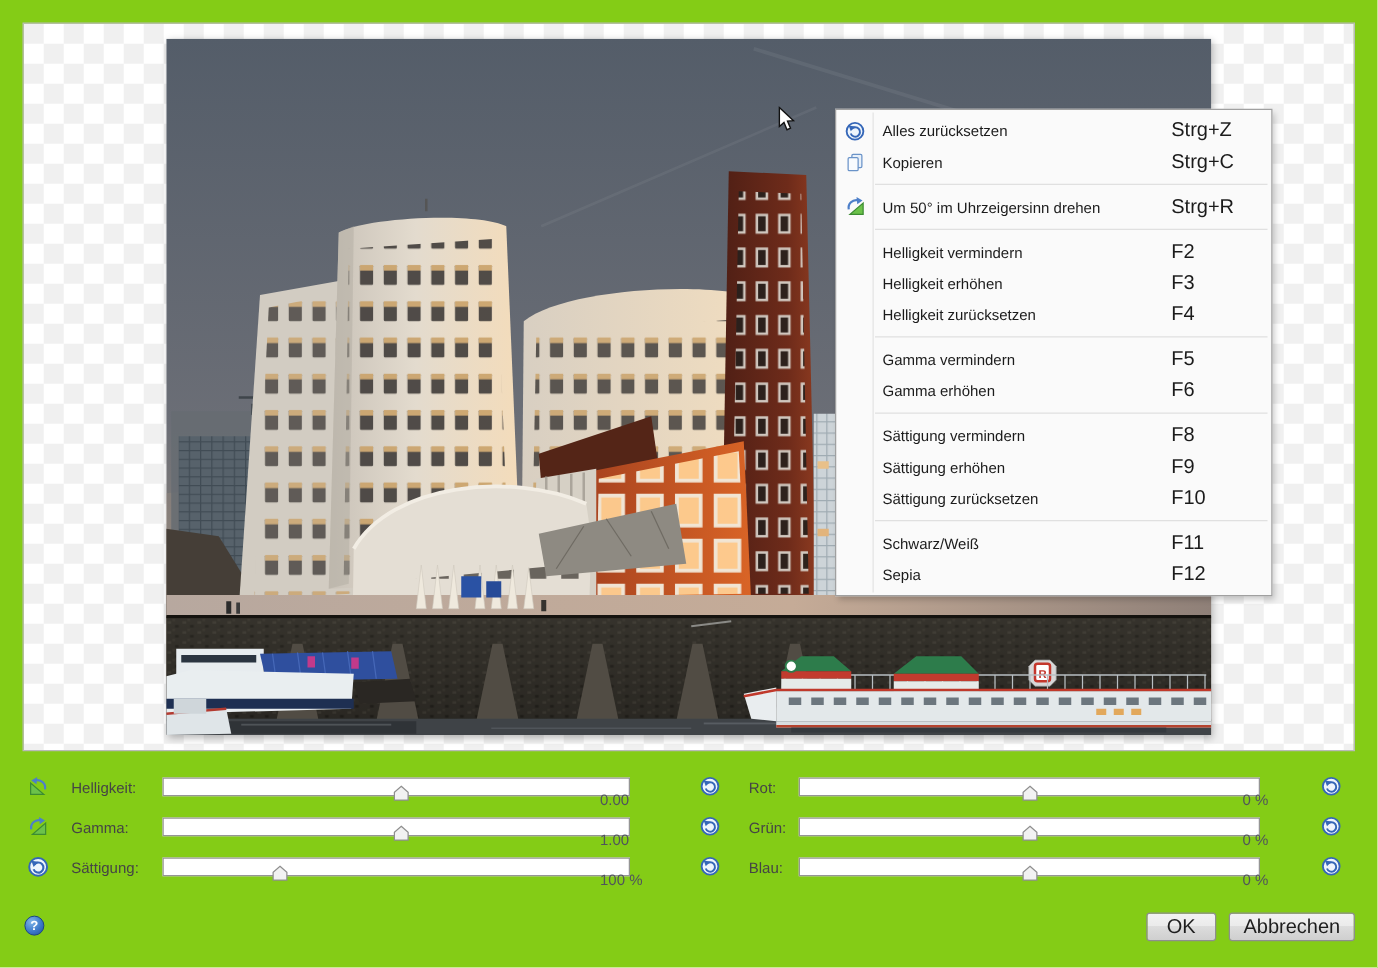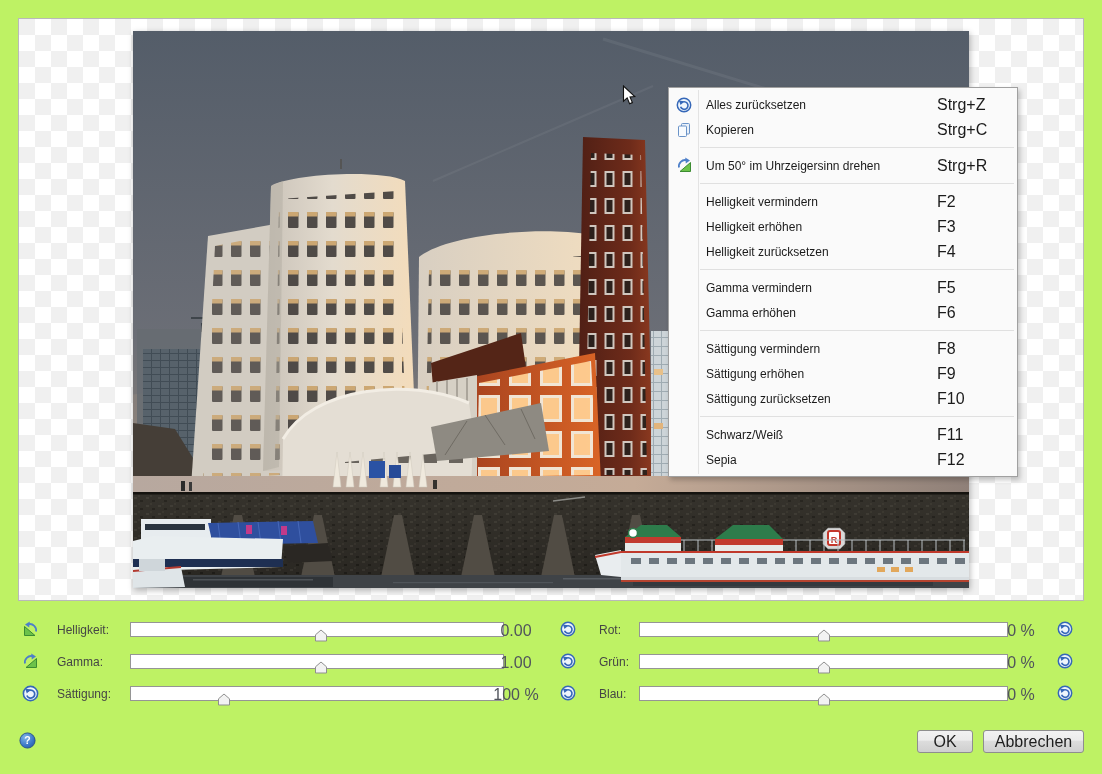--- a/index.html
+++ b/index.html
@@ -1,17 +1,17 @@
 <!DOCTYPE html>
 <html><head>
 <meta charset="utf-8">
 <style>
   *{margin:0;padding:0;box-sizing:border-box}
   html,body{background:#fff}
-  .app{position:relative;width:1102px;height:774px;background:#bef264;font-family:"Liberation Sans",sans-serif;overflow:hidden}
+  .app{position:relative;width:1102px;height:774px;background:#84cc16;font-family:"Liberation Sans",sans-serif;overflow:hidden}
   .panel{position:absolute;left:18px;top:18px;width:1066px;height:583px;border:1px solid #b9b9b9;
          background:repeating-conic-gradient(#ffffff 0% 25%, #f0f0f0 0% 50%);background-size:32px 32px}
   .photo{position:absolute;left:133px;top:31px;width:836px;height:557px;box-shadow:1px 2px 6px rgba(0,0,0,.28)}
   .photo svg{display:block}
   .cursor{position:absolute;left:622px;top:85px;z-index:60;pointer-events:none}
   
   .menu{position:absolute;left:668px;top:87px;width:350px;background:#fafafa;border:1px solid #a0a0a0;
         box-shadow:2px 3px 5px rgba(0,0,0,.22);padding:4px 0;z-index:50}
   .menu::before{content:"";position:absolute;left:29px;top:2px;bottom:2px;width:1px;background:#e3e3e3}
   .mi{display:flex;align-items:center;height:25px;position:relative;cursor:default}
@@ -28,21 +28,21 @@
   .ltrack{left:130px;width:374px}
   .rtrack{left:639px;width:369px}
   .grad{width:100%;height:100%}
   .g-bright{background:linear-gradient(to right,#000,#fff)}
   .g-gamma{background:linear-gradient(to right,#dcdcdc,#5f5f5f)}
   .g-sat{background:linear-gradient(to right,#fffdf6,#ffa100)}
   .g-rot{background:linear-gradient(to right,#000,#fa0400)}
   .g-gruen{background:linear-gradient(to right,#000,#03d600)}
   .g-blau{background:linear-gradient(to right,#000,#0301e0)}
   .thumb{position:absolute;top:5px;width:13px;height:13px;transform:translateX(-6.5px)}
-  .val{position:absolute;top:0;font-size:16px;color:#50545c;text-align:center;white-space:nowrap}
+  .val{position:absolute;top:11px;font-size:12px;color:#50545c;text-align:left;white-space:nowrap}
   .lval{left:480px;width:72px}
   .rval{left:994px;width:54px}
   .usm{position:absolute;top:-1px;width:16px;height:16px;cursor:pointer}
   .lusm{left:560px}
   .rusm{left:1057px}
   
   .btn{position:absolute;top:730px;height:23px;border:1px solid #8e8e8e;border-radius:3px;
        background:linear-gradient(#f2f2f2,#ebebeb 45%,#dddddd 46%,#cfcfcf);font-size:16px;color:#1e1e1e;
        font-family:"Liberation Sans",sans-serif;cursor:pointer}
   .btn-ok{left:917px;width:56px}

